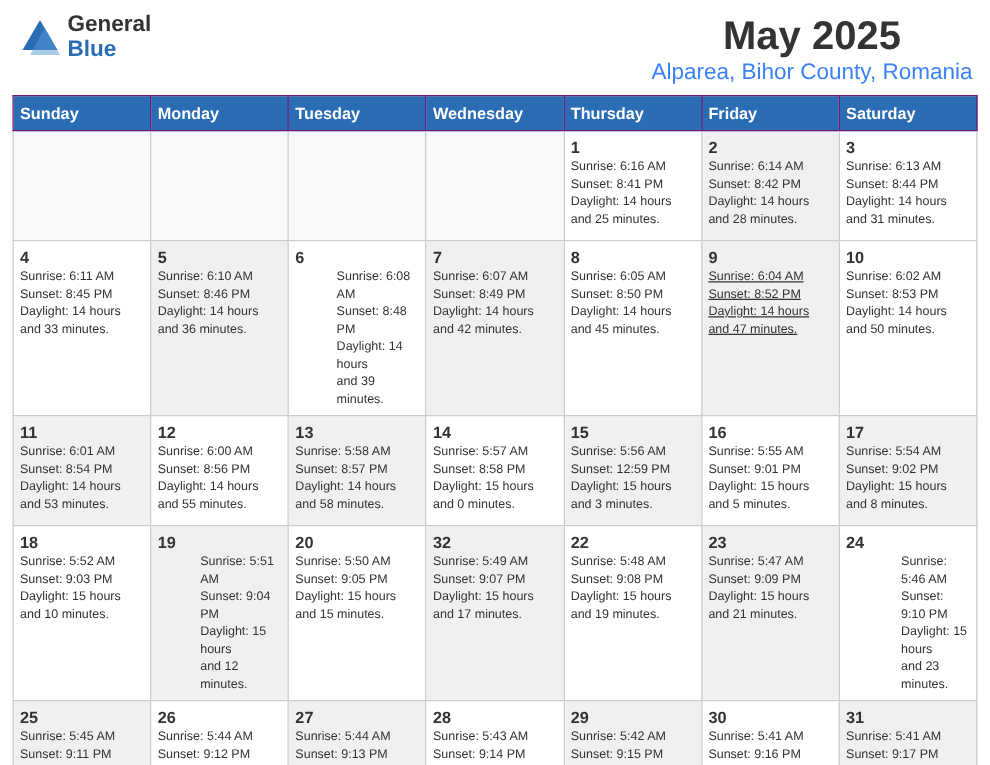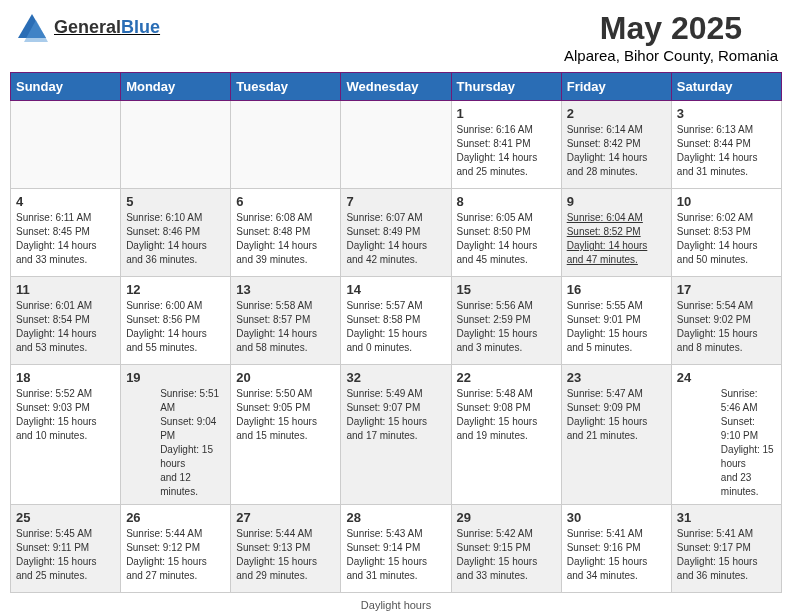--- a/index.html
+++ b/index.html
@@ -16,23 +16,22 @@
       align-items: flex-start;
       margin-bottom: 8px;
       padding: 0 4px;
     }
     .logo {
       display: flex;
       align-items: center;
     }
     .logo-text {
       display: flex;
-      flex-direction: row;
+      flex-direction: column;
       line-height: 1.1;
-      text-decoration: underline;
     }
     .logo-general {
       font-size: 18px;
       font-weight: bold;
       color: #333;
     }
     .logo-blue {
       font-size: 18px;
       font-weight: bold;
       color: #2a6db5;
@@ -44,22 +43,22 @@
     }
     .title-block {
       text-align: center;
     }
     .main-title {
       font-size: 32px;
       font-weight: bold;
       color: #333;
     }
     .subtitle {
-      font-size: 15px;
-      color: #000000;
+      font-size: 18px;
+      color: #3b82f6;
     }
     table {
       width: 100%;
       border-collapse: collapse;
       table-layout: fixed;
     }
     th {
       background-color: #2a6db5;
       color: #fff;
       text-align: left;
@@ -172,21 +171,21 @@
         </td>
         <td class="shaded">
           <span class="day-num">5</span>
           <div class="day-info" style="white-space: pre-line;">Sunrise: 6:10 AM
 Sunset: 8:46 PM
 Daylight: 14 hours
 and 36 minutes.</div>
         </td>
         <td>
           <span class="day-num">6</span>
-          <div class="day-info" style="white-space: pre-line;">Sunrise: 6:08 AM
+          <div class="day-info" style="white-space: pre-line; margin-left: 33px;">Sunrise: 6:08 AM
 Sunset: 8:48 PM
 Daylight: 14 hours
 and 39 minutes.</div>
         </td>
         <td class="shaded">
           <span class="day-num">7</span>
           <div class="day-info" style="white-space: pre-line;">Sunrise: 6:07 AM
 Sunset: 8:49 PM
 Daylight: 14 hours
 and 42 minutes.</div>
@@ -238,21 +237,21 @@
         <td>
           <span class="day-num">14</span>
           <div class="day-info" style="white-space: pre-line;">Sunrise: 5:57 AM
 Sunset: 8:58 PM
 Daylight: 15 hours
 and 0 minutes.</div>
         </td>
         <td class="shaded">
           <span class="day-num">15</span>
           <div class="day-info" style="white-space: pre-line;">Sunrise: 5:56 AM
-Sunset: 2:59 PM
+Sunset: 12:59 PM
 Daylight: 15 hours
 and 3 minutes.</div>
         </td>
         <td>
           <span class="day-num">16</span>
           <div class="day-info" style="white-space: pre-line;">Sunrise: 5:55 AM
 Sunset: 9:01 PM
 Daylight: 15 hours
 and 5 minutes.</div>
         </td>

